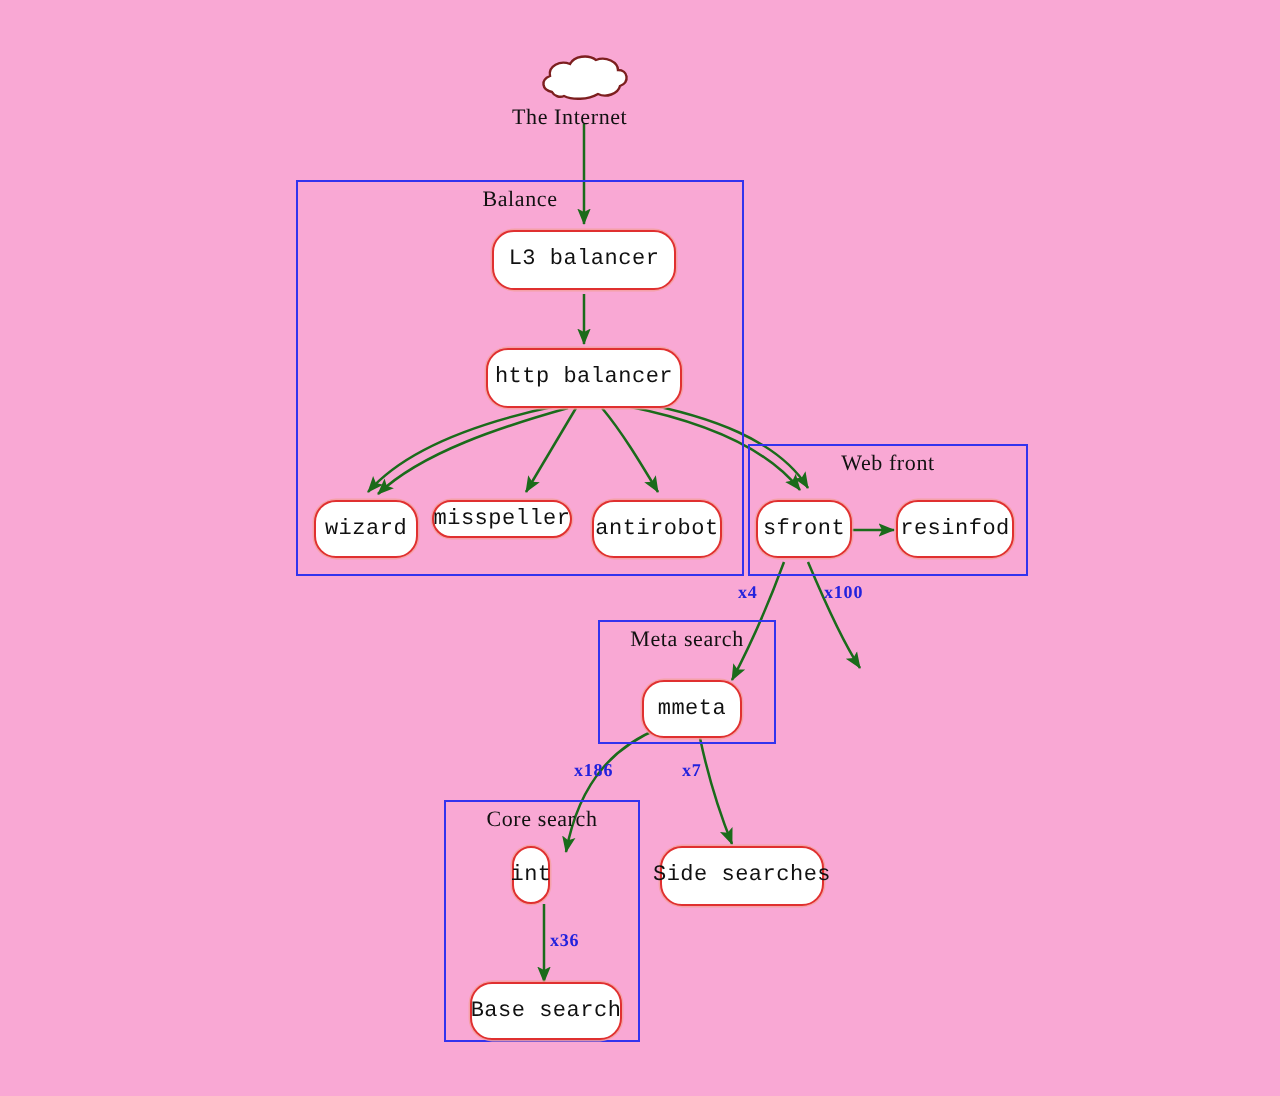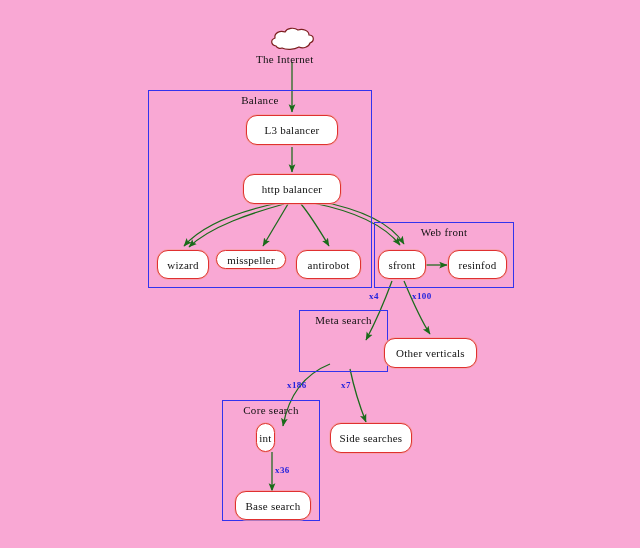--- a/index.html
+++ b/index.html
@@ -49,21 +49,21 @@
     border: 1.4px solid #e03030;
     border-radius: 11px;
     background: #ffffff;
     display: flex;
     align-items: center;
     justify-content: center;
     font-size: 11px;
     color: #111111;
     letter-spacing: 0.25px;
     white-space: nowrap;
-    font-family: Liberation Serif, serif;
+    font-family: Liberation Mono, monospace;
     box-shadow: 0 0 0 0.7px rgba(245,160,160,0.85);
   }
   
   .edge-label {
     position: absolute;
     font-size: 9px;
     font-weight: bold;
     color: #2222dd;
     letter-spacing: 0.4px;
     white-space: nowrap;
@@ -157,22 +157,22 @@
   <div class="node" style="left:157px; top:250px; width:52px; height:29px;">wizard</div>
 
   <div class="node" style="left:216px; top:250px; width:70px; height:19px;">misspeller</div>
 
   <div class="node" style="left:296px; top:250px; width:65px; height:29px;">antirobot</div>
 
   <div class="node" style="left:378px; top:250px; width:48px; height:29px;">sfront</div>
 
   <div class="node" style="left:448px; top:250px; width:59px; height:29px;">resinfod</div>
 
+  <div class="node" style="left:321px; top:340px; width:50px; height:29px;">mmeta</div>
 
-  <div class="node" style="left:384px; top:338px; width:93px; height:30px;">Other verticals</div>
 
   <div class="node" style="left:330px; top:423px; width:82px; height:30px;">Side searches</div>
 
   <div class="node" style="left:256px; top:423px; width:19px; height:29px;text-align:center;">int</div>
 
   <div class="node" style="left:235px; top:491px; width:76px; height:29px;">Base search</div>
 
   <div class="edge-label" style="left:369px; top:291px;">x4</div>
 
   <div class="edge-label" style="left:412px; top:291px;">x100</div>

